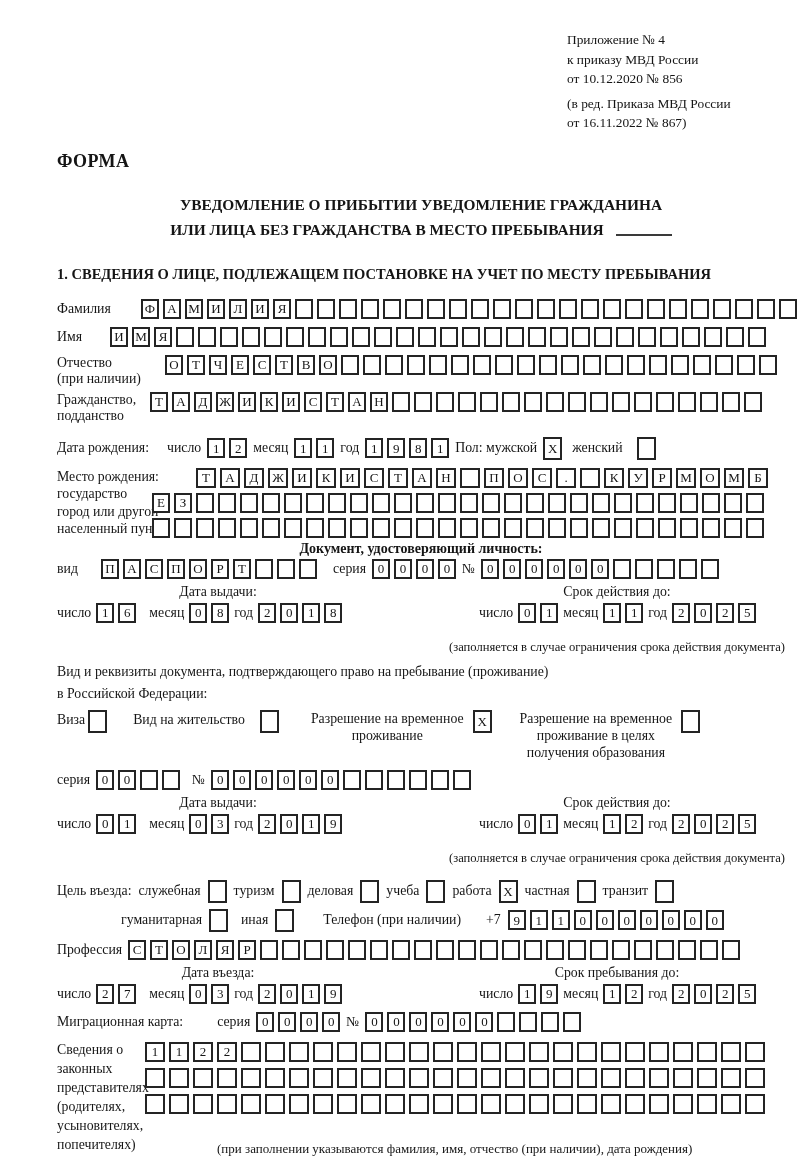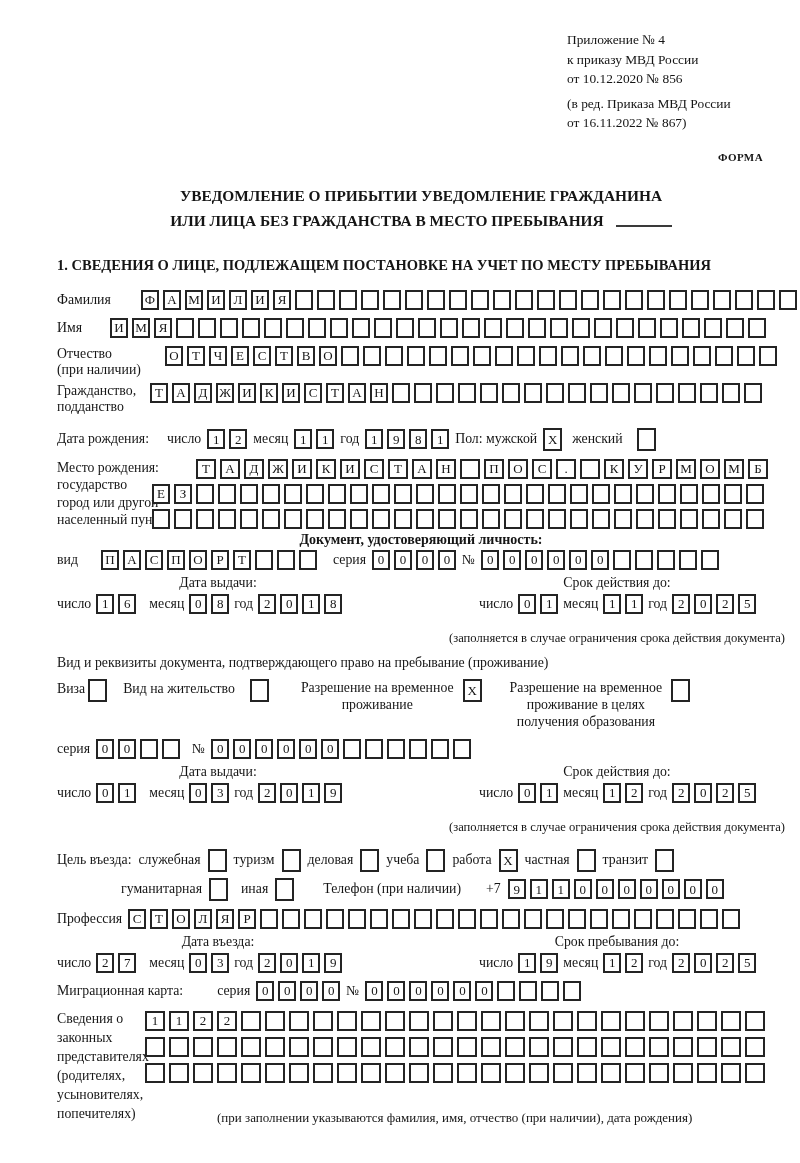--- a/index.html
+++ b/index.html
@@ -1,21 +1,21 @@
 <!DOCTYPE html>
 <html><head>
 <meta charset="utf-8">
 <style>
   html,body{margin:0;padding:0;background:#fff;}
   .page{position:relative;width:800px;height:1163px;box-sizing:border-box;
         padding:30px 15px 0 57px;background:#fff;color:#151515;
         font-family:"Liberation Serif","DejaVu Serif",serif;font-size:13.8px;overflow:hidden;}
   .hdr{margin-left:auto;width:218px;font-size:13.4px;line-height:19.5px;}
   .hdr .g2{margin-top:5px;}
-  .forma{text-align:right;font-weight:bold;font-size:11px;margin:18px 22px 0 0;letter-spacing:.4px;}
+  .forma{font-weight:bold;font-size:18px;margin:18px 22px 0 0;letter-spacing:.4px;}
   .title{text-align:center;font-weight:bold;font-size:15.4px;margin-top:20px;line-height:25px;}
   .uline{display:inline-block;width:56px;height:2px;background:#3a3a3a;margin-left:12px;vertical-align:-1px;}
   .sect{font-weight:bold;font-size:14.5px;margin-top:24px;white-space:nowrap;}
   .frow{display:flex;align-items:flex-start;line-height:20px;}
   .boxrow{display:flex;gap:4px;flex:none;}
   .box{box-sizing:border-box;flex:none;width:18px;height:20px;border:2px solid #242424;background:#fff;
        display:flex;align-items:center;justify-content:center;font-size:13px;line-height:1;}
   .wide .box{width:20px;}
   .cbx .box{width:19px;height:23px;}
   .flabel{flex:none;line-height:16.5px;}
@@ -412,30 +412,31 @@
             <span class="box">2</span>
             <span class="box">5</span>
           </span>
       </div>
     </div>
   </div>
   <div class="note">(заполняется в случае ограничения срока действия документа)</div>
 
   <div style="margin-top:6px;line-height:22px;">
     <div>Вид и реквизиты документа, подтверждающего право на пребывание (проживание)</div>
+    <div>в Российской Федерации:</div>
   </div>
 
   <div class="frow" style="margin-top:5px;">
     <span class="pair" style="gap:3px;">
       <span>Виза</span>
       <span class="boxrow cbx">
           <span class="box"></span>
         </span>
     </span>
-    <span class="pair" style="margin-left:16px;gap:15px;">
+    <span class="pair" style="margin-left:26px;gap:15px;">
       <span>Вид на жительство</span>
       <span class="boxrow cbx">
           <span class="box"></span>
         </span>
     </span>
     <span class="pair" style="margin-left:32px;">
       <span class="ctext">
         <span>Разрешение на временное</span><br>
         <span>проживание</span>
       </span>

